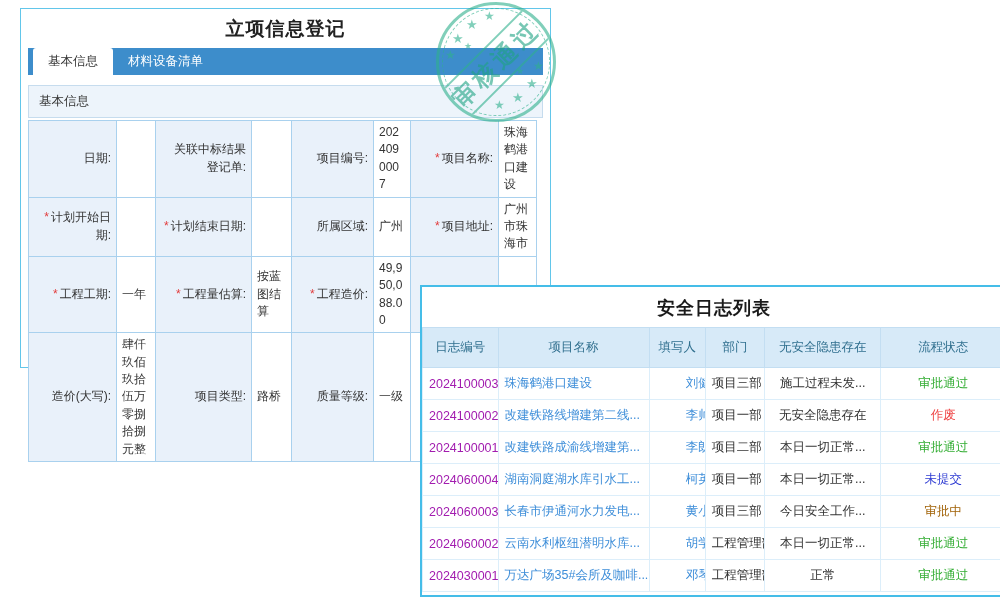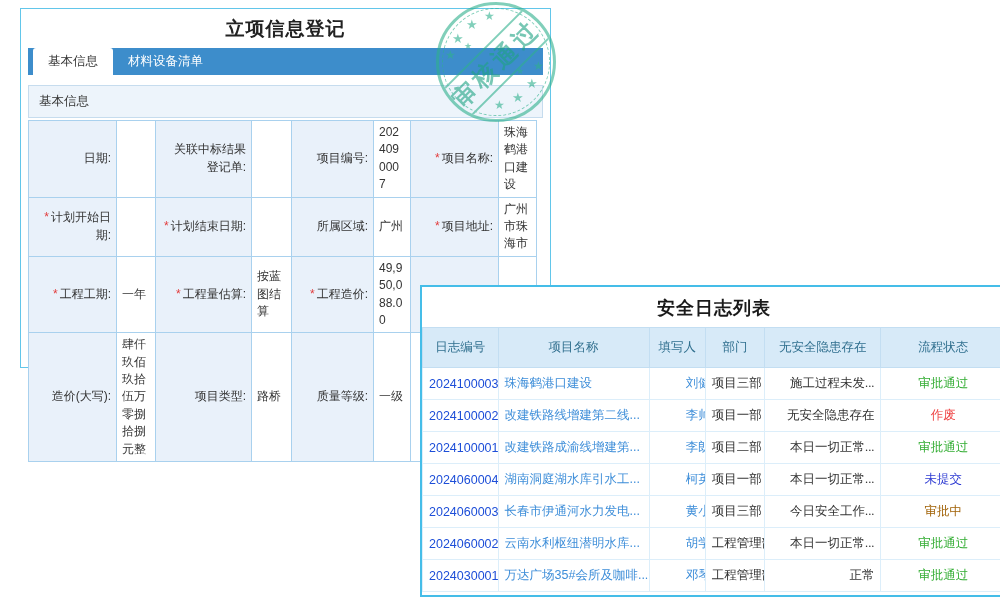--- a/index.html
+++ b/index.html
@@ -51,25 +51,25 @@
   .p2-title { text-align:center; font-weight:bold; font-size:18px; color:#1a1a1a; padding:9px 0 7px; letter-spacing:1px; }
   .log-table { border-collapse:collapse; width:100%; table-layout:fixed;border-radius:31px; }
   .log-table th {
     background:#d7eaf8; color:#31708f; font-weight:normal; font-size:12.5px;
     padding:11px 2px; border:1px solid #c3def2; text-align:center; white-space:nowrap; overflow:hidden;
   }
   .log-table td {
     font-size:12.5px; padding:0 6px; height:32px; border:1px solid #dceefa;
     color:#333; overflow:hidden; white-space:nowrap; box-sizing:border-box;
   }
-  td.c-logno   { color:#1d4ed8; text-align:left; cursor:pointer;margin-left:19px; }
+  td.c-logno   { color:#a21caf; text-align:left; cursor:pointer;margin-left:19px; }
   td.c-project { color:#3e8ed9; text-align:left;   cursor:pointer; }
   td.c-filler  { color:#3e8ed9; text-align:center; cursor:pointer;padding-left:36px; }
   td.c-dept    { }
-  td.c-situation { text-align:right;font-family:Liberation Serif, serif; }
+  td.c-situation { text-align:center; }
   td.c-status  { text-align:center; }
 </style>
 </head>
 <body>
 
 <section class="panel1">
   <div class="p1-title">立项信息登记</div>
 
   <div class="tabs">
     <div class="tab active">基本信息</div>

